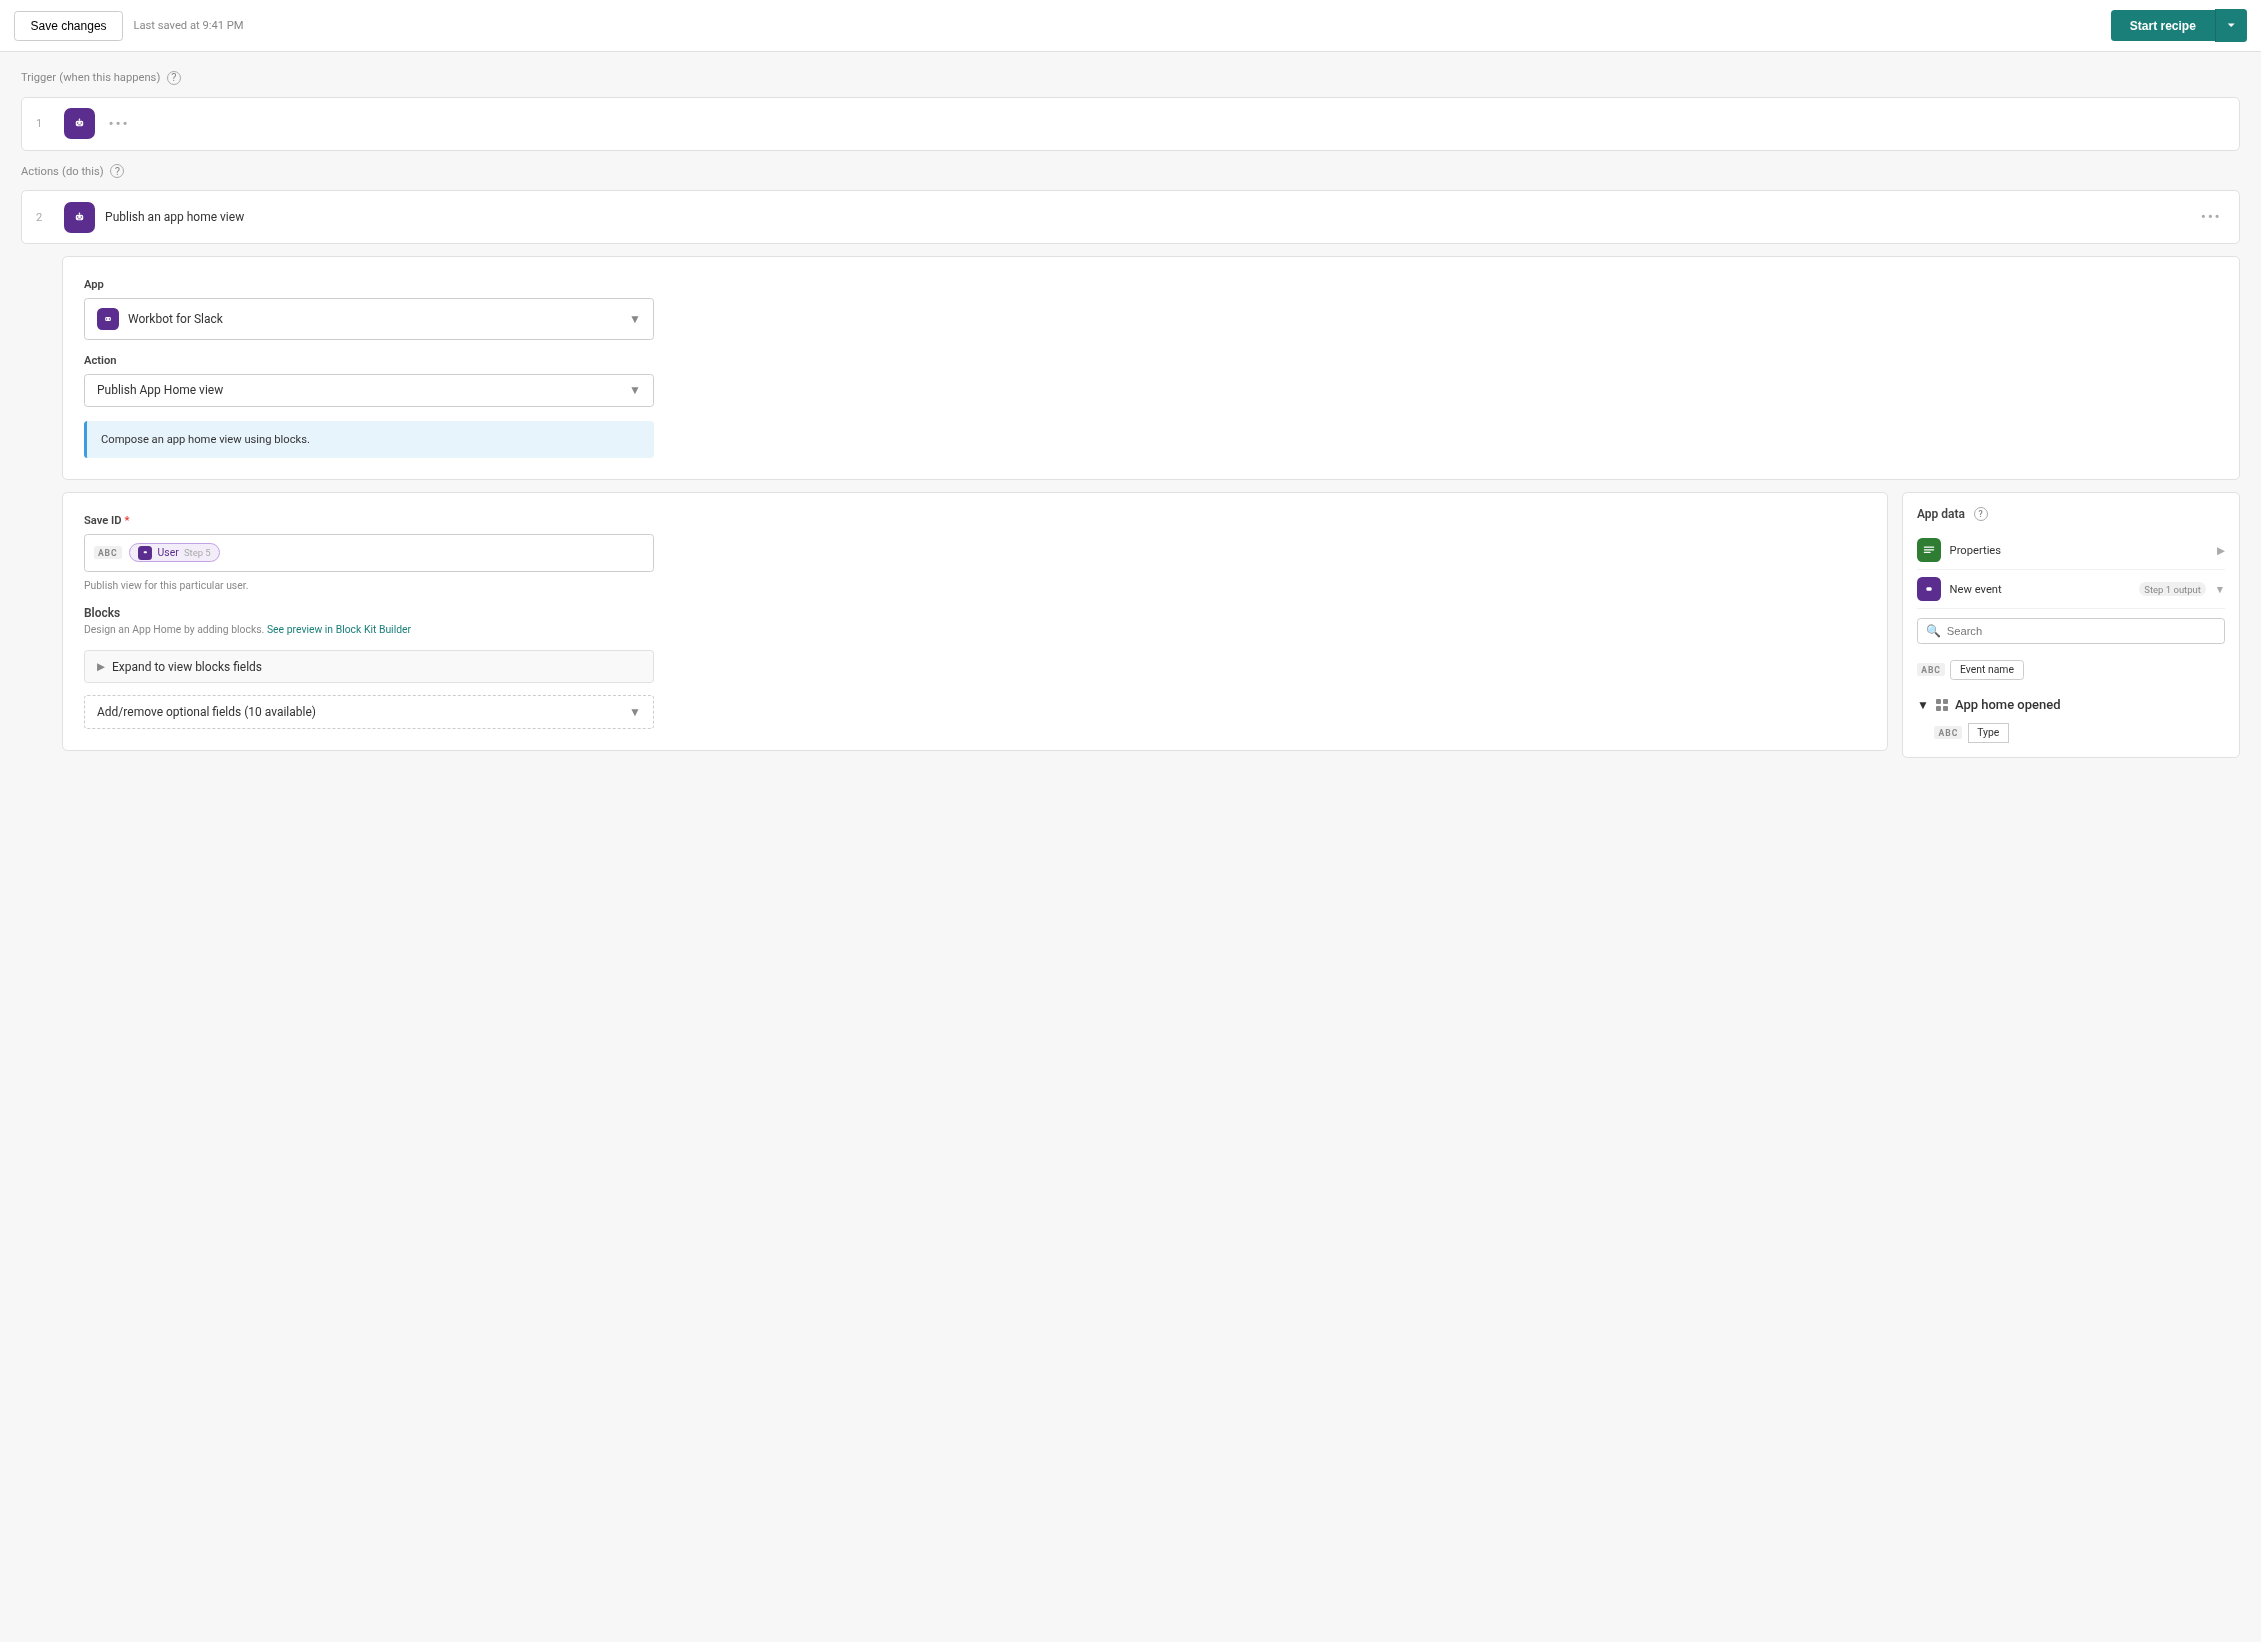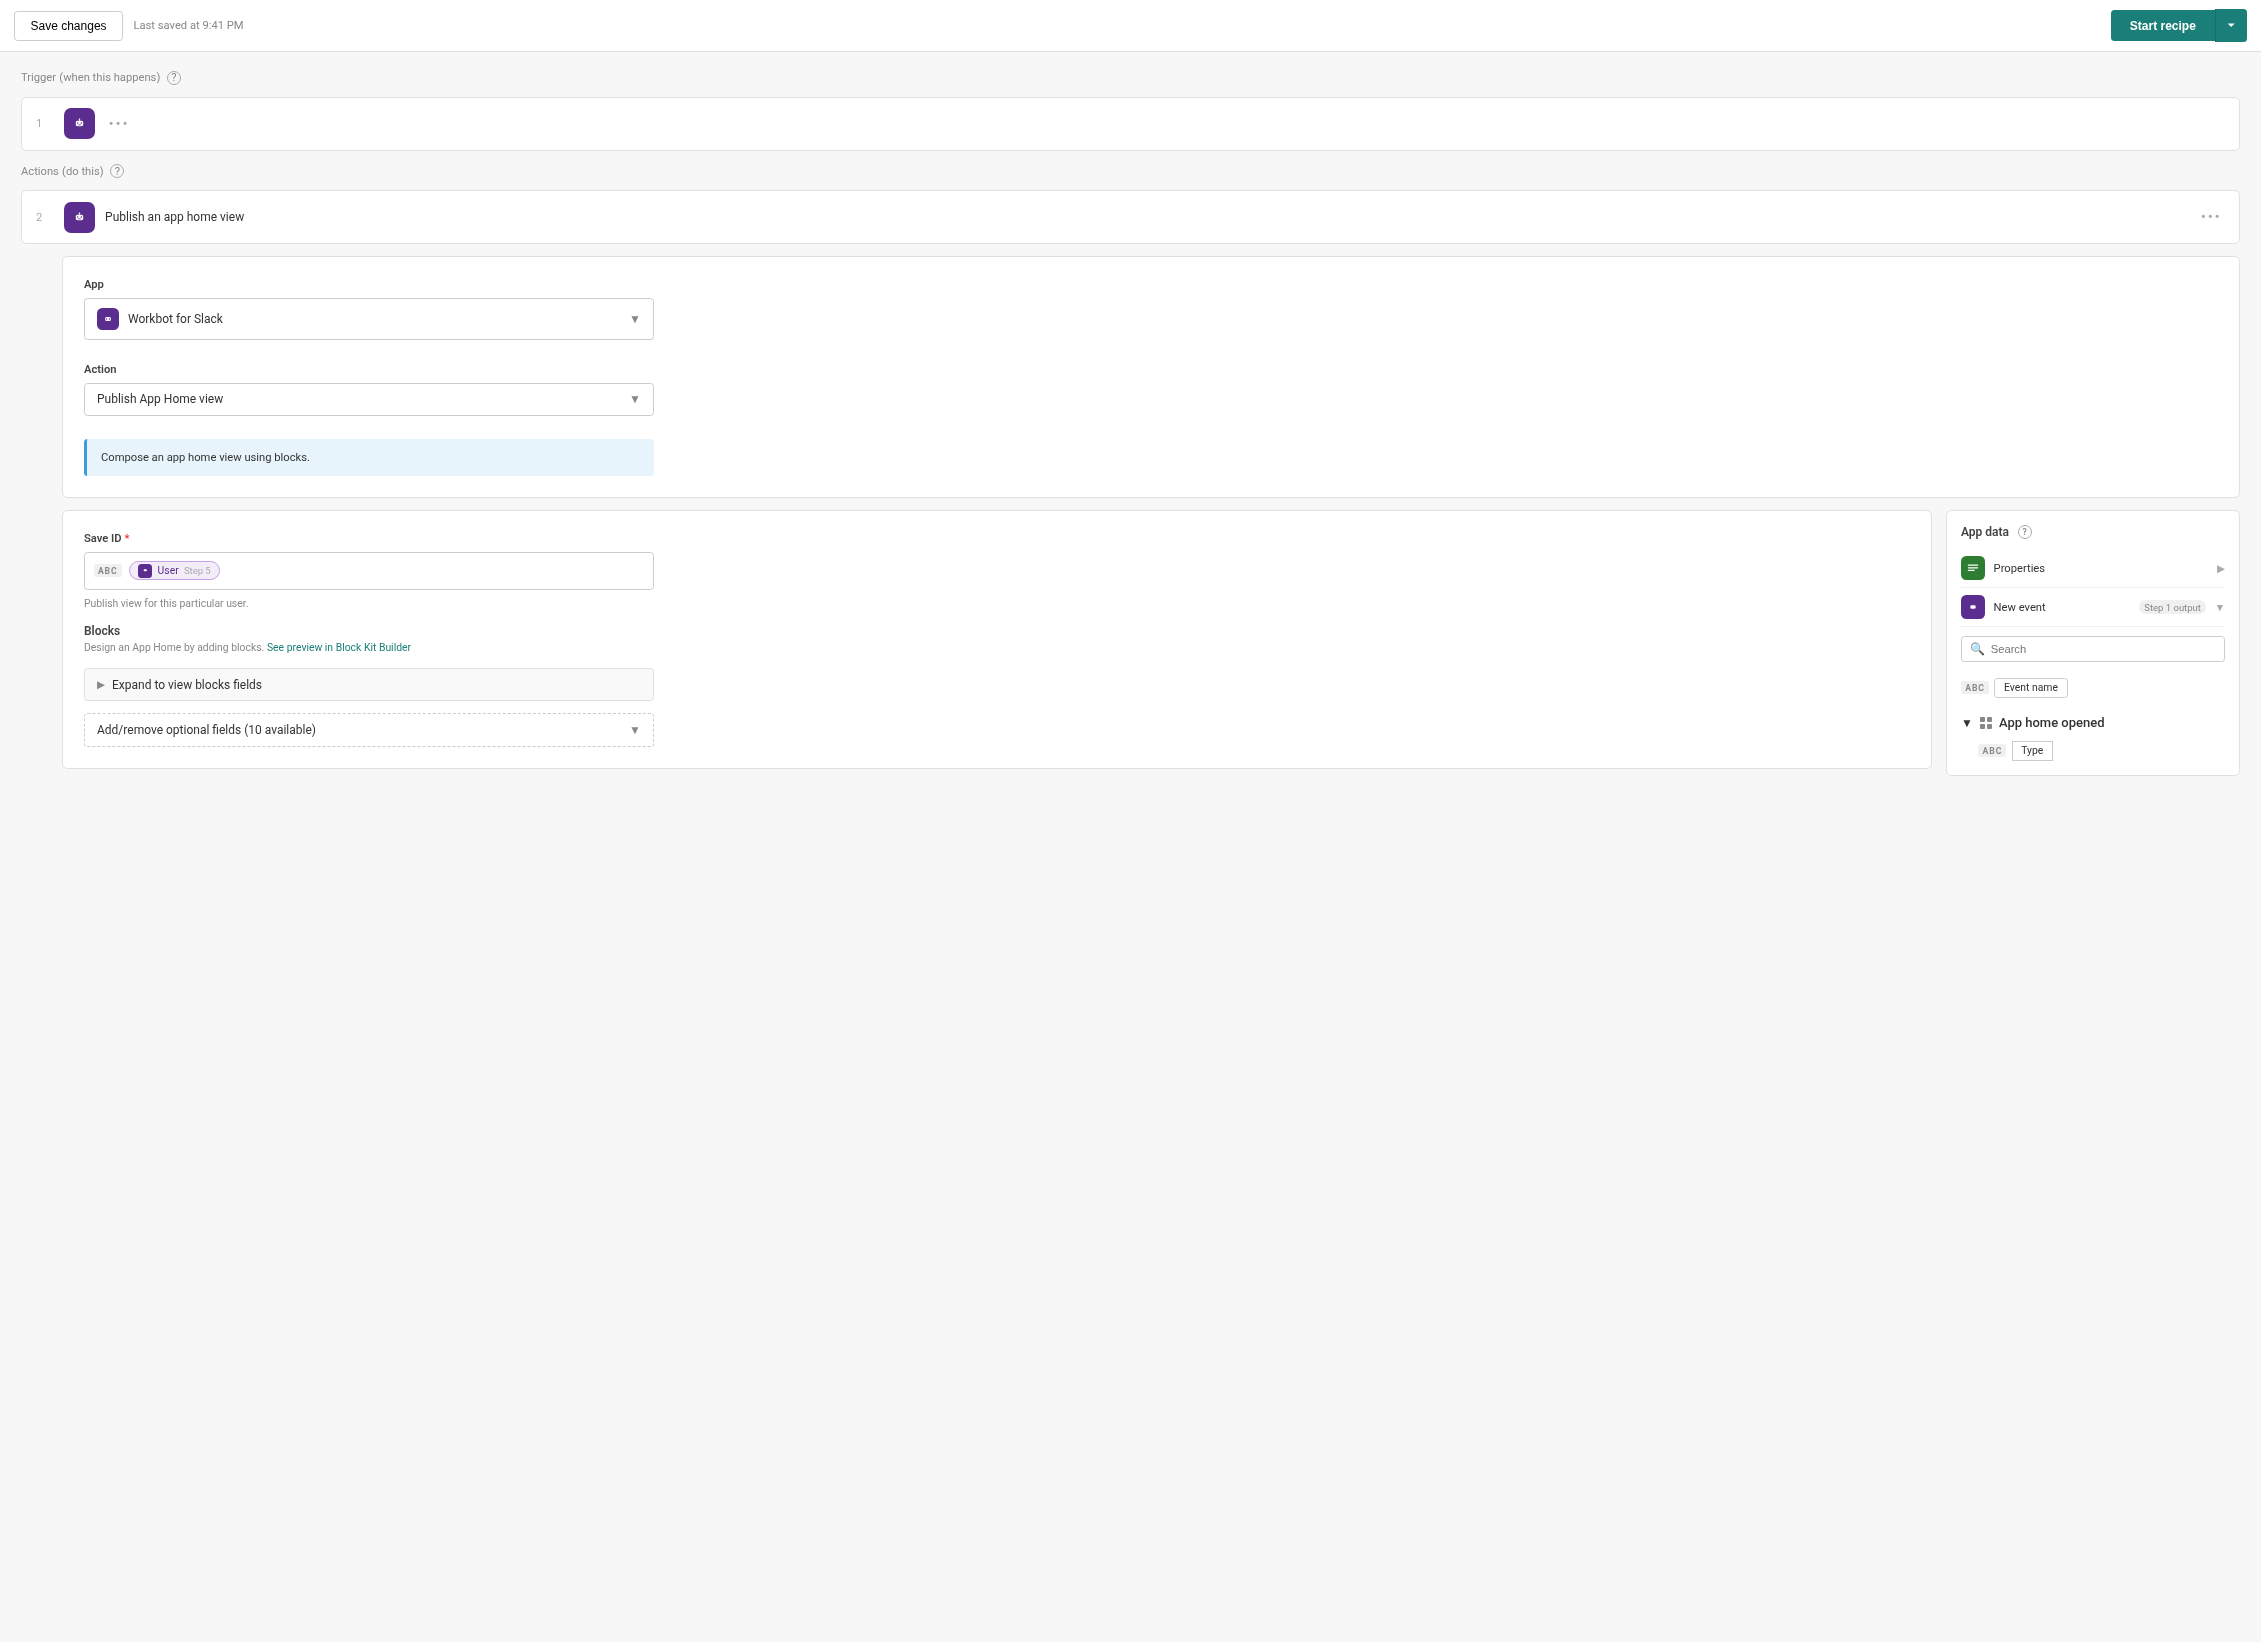--- a/index.html
+++ b/index.html
@@ -62,21 +62,21 @@
     
     .action-panel {
       background: #fff; border: 0.9px solid #e0e0e0; border-radius: 5.2px;
       padding: 21px; margin-bottom: 12px;
     }
     .field-label { font-size: 11.2px; font-weight: 600; color: #444; margin-bottom: 7px; }
     .select-field {
       width: 100%; max-width: 570px; border: 0.9px solid #ccc; border-radius: 3.5px;
       padding: 8.6px 12px; font-size: 12px; background: #fff; cursor: pointer;
       display: flex; align-items: center; justify-content: space-between;
-      margin-bottom: 23px;
+      margin-bottom: 14px;
     }
     .select-field-inner { display: flex; align-items: center; gap: 8.6px; }
     .select-icon-small {
       width: 22.4px; height: 22.4px; border-radius: 5.2px; background: #5b2d8e;
       display: flex; align-items: center; justify-content: center;
     }
     .select-chevron { color: #888; }
 
     .info-box {
       background: #e8f4fc; border-left: 3.5px solid #3b9edb; border-radius: 3.5px;
@@ -114,21 +114,21 @@
 
     .add-optional-row {
       border: 1.7px dashed #ccc; border-radius: 3.5px; padding: 8.6px 12px;
       display: flex; align-items: center; justify-content: space-between;
       cursor: pointer; max-width: 570px; background: #fff;
     }
 
     
     .two-col { display: flex; gap: 14px; }
     .main-col { flex: 1; }
-    .sidebar-col { width: 294px; flex-shrink: 0; }
+    .sidebar-col { width: 338px; flex-shrink: 0; }
     .app-data-panel {
       background: #fff; border: 0.9px solid #e0e0e0; border-radius: 5.2px; padding: 14px;
     }
     .app-data-header { font-size: 12px; font-weight: 600; color: #444; margin-bottom: 10.4px; display: flex; align-items: center; gap: 5.2px; }
     .data-item {
       display: flex; align-items: center; gap: 8.6px; padding: 7px 0;
       border-bottom: 0.9px solid #f0f0f0; cursor: pointer;
     }
     .data-item:last-child { border-bottom: none; }
     .data-item-icon {

